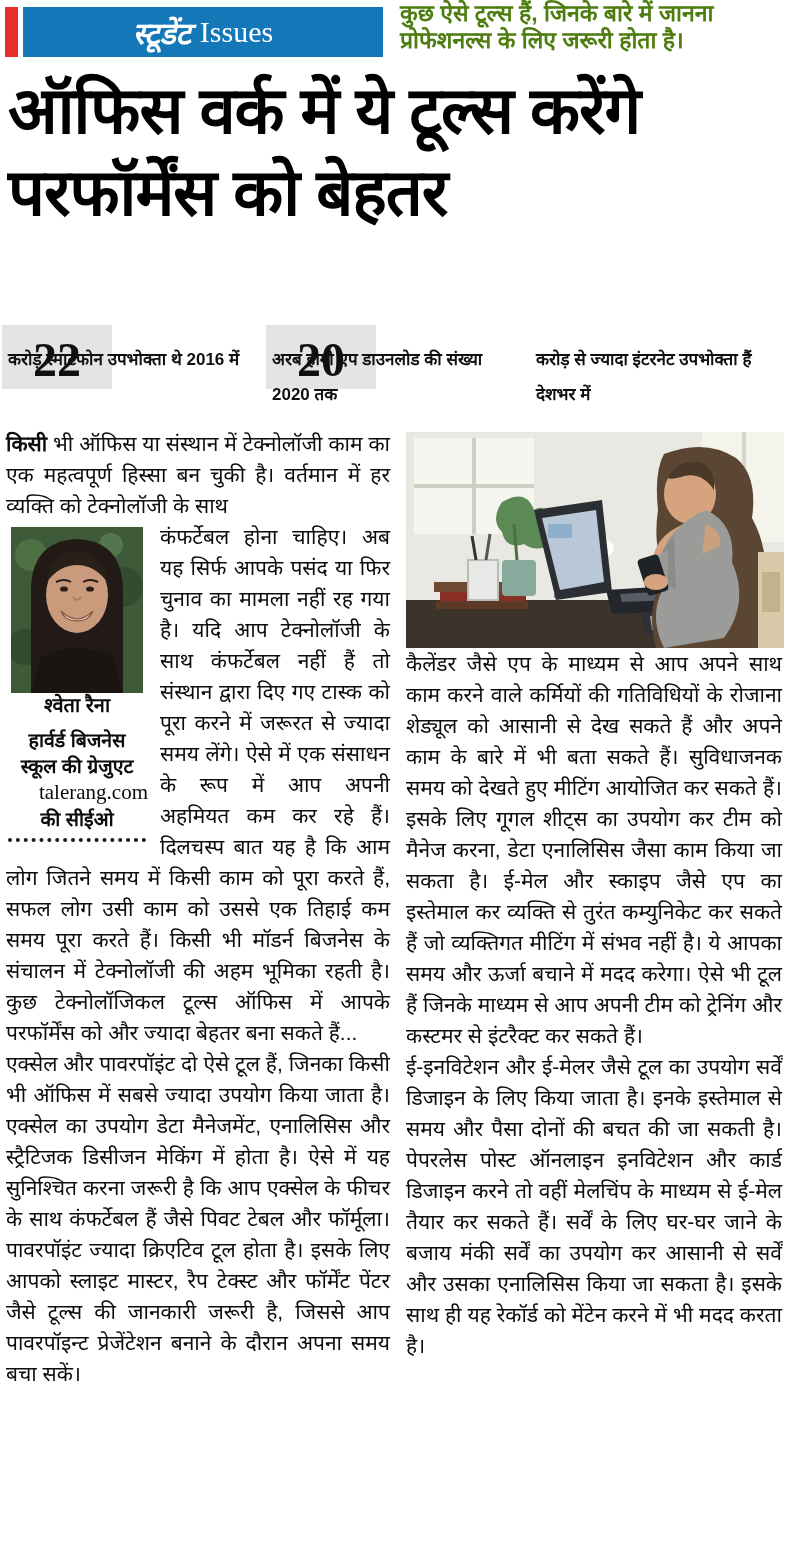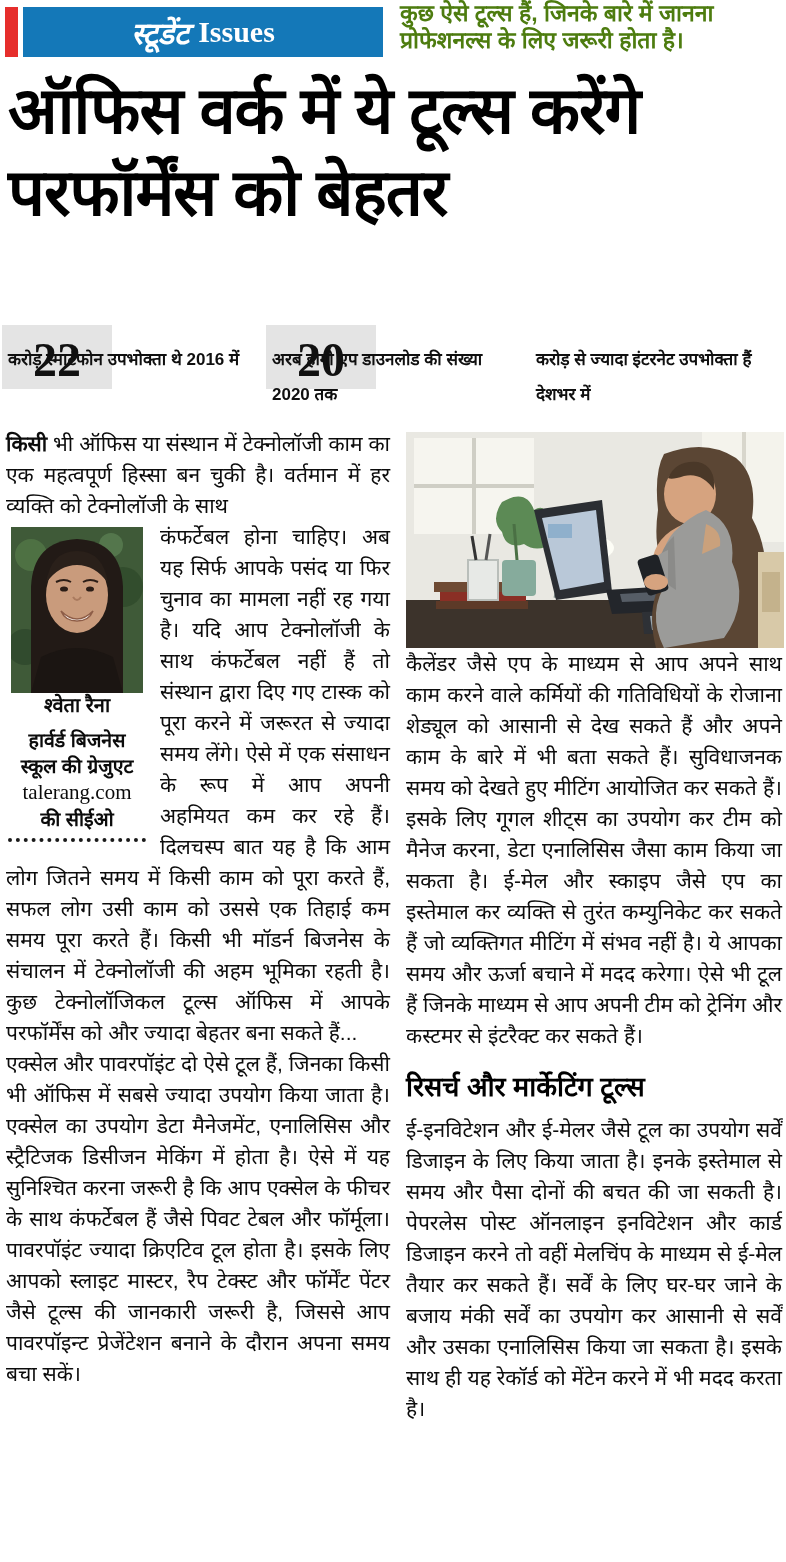--- a/index.html
+++ b/index.html
@@ -12,21 +12,21 @@
   .page { width:786px; padding:0 2px; }
 
   
   .topbar { position:relative; height:62px; }
   .redbar { position:absolute; left:3px; top:7px; width:13px; height:50px; background:#e62e2c; }
   .bluebar {
     position:absolute; left:21px; top:7px; width:360px; height:50px;
     background:#1478b8; color:#ffffff; display:flex; align-items:center; justify-content:center;text-align:center;
   }
   .brand-hi { font-weight:bold; font-size:30px; font-style:italic; letter-spacing:0; }
-  .brand-en { font-family:"Liberation Serif","DejaVu Serif",serif; font-size:30px; margin-left:9px; font-weight:bold; }
+  .brand-en { font-family:"Liberation Serif","DejaVu Serif",serif; font-size:30px; margin-left:9px; font-weight:normal; }
   .standfirst {
     position:absolute; left:398px; top:0px; width:386px;
     font-size:23px; line-height:27px; font-weight:700; color:#4d7c0f;
   }
 
   
   .headline {
     margin:8px 2px 0 6px; font-size:65px; line-height:82px; font-weight:bold;
     color:#000; letter-spacing:-1px; width:780px;
   }
@@ -51,21 +51,21 @@
   .rightcol { width:386px; padding-left:10px; }
 
   .body-txt { font-size:21px; line-height:31px; text-align:justify; color:#0c0c0c; }
   .lead-word { font-weight:bold; }
 
   
   .author-box { float:left; width:142px; margin:6px 12px 4px 0; text-align:center; }
   .author-photo { width:132px; height:166px; display:block; margin:0 auto; }
   .author-name { font-weight:bold; font-size:20px; line-height:24px; }
   .author-bio { font-size:19.5px; line-height:26px; font-weight:bold; margin-top:10px; }
-  .author-site { font-family:"Liberation Serif","DejaVu Serif",serif; font-weight:normal; font-size:21px; line-height:27px; }
+  .author-site { font-family:"Liberation Serif","DejaVu Serif",serif; font-weight:normal; font-size:21px; line-height:27px;text-align:right; }
   .author-sep { border-bottom:4px dotted #1a1a1a; width:138px; margin:6px auto 0 auto; }
 
   h2.section-h { font-size:27px; font-weight:bold; margin:20px 0 10px 0; color:#000; }
   .rightcol h2.section-h { margin-top:16px; }
 
   .feature-photo { width:378px; height:216px; display:block; margin-top:4px; }
 </style>
 </head>
 <body>
 
@@ -183,18 +183,17 @@
         <path d="M262 118 Q238 128 240 148 L262 152 Z" fill="#9b9b99"></path>
         <rect x="236" y="124" width="22" height="38" rx="4" transform="rotate(-18 247 143)" fill="#1f2226"></rect>
         <ellipse cx="250" cy="150" rx="12" ry="8" fill="#d6a37f"></ellipse>
         <path d="M300 92 Q316 98 314 114 L296 122 Z" fill="#caa17c"></path>
         <rect x="352" y="120" width="26" height="96" fill="#d8c9a8"></rect>
         <rect x="356" y="140" width="18" height="40" fill="#c4b28c"></rect>
       </svg>
 
       <p class="body-txt">कैलेंडर जैसे एप के माध्यम से आप अपने साथ काम करने वाले कर्मियों की गतिविधियों के रोजाना शेड्यूल को आसानी से देख सकते हैं और अपने काम के बारे में भी बता सकते हैं। सुविधाजनक समय को देखते हुए मीटिंग आयोजित कर सकते हैं। इसके लिए गूगल शीट्स का उपयोग कर टीम को मैनेज करना, डेटा एनालिसिस जैसा काम किया जा सकता है। ई-मेल और स्काइप जैसे एप का इस्तेमाल कर व्यक्ति से तुरंत कम्युनिकेट कर सकते हैं जो व्यक्तिगत मीटिंग में संभव नहीं है। ये आपका समय और ऊर्जा बचाने में मदद करेगा। ऐसे भी टूल हैं जिनके माध्यम से आप अपनी टीम को ट्रेनिंग और कस्टमर से इंटरैक्ट कर सकते हैं।</p>
 
-      <h2 class="section-h">रिसर्च और मार्केटिंग टूल्स</h2>
       <p class="body-txt">ई-इनविटेशन और ई-मेलर जैसे टूल का उपयोग सर्वें डिजाइन के लिए किया जाता है। इनके इस्तेमाल से समय और पैसा दोनों की बचत की जा सकती है। पेपरलेस पोस्ट ऑनलाइन इनविटेशन और कार्ड डिजाइन करने तो वहीं मेलचिंप के माध्यम से ई-मेल तैयार कर सकते हैं। सर्वें के लिए घर-घर जाने के बजाय मंकी सर्वें का उपयोग कर आसानी से सर्वें और उसका एनालिसिस किया जा सकता है। इसके साथ ही यह रेकॉर्ड को मेंटेन करने में भी मदद करता है।</p>
     </div>
   </div>
 
 </div>
 
 </body></html>

